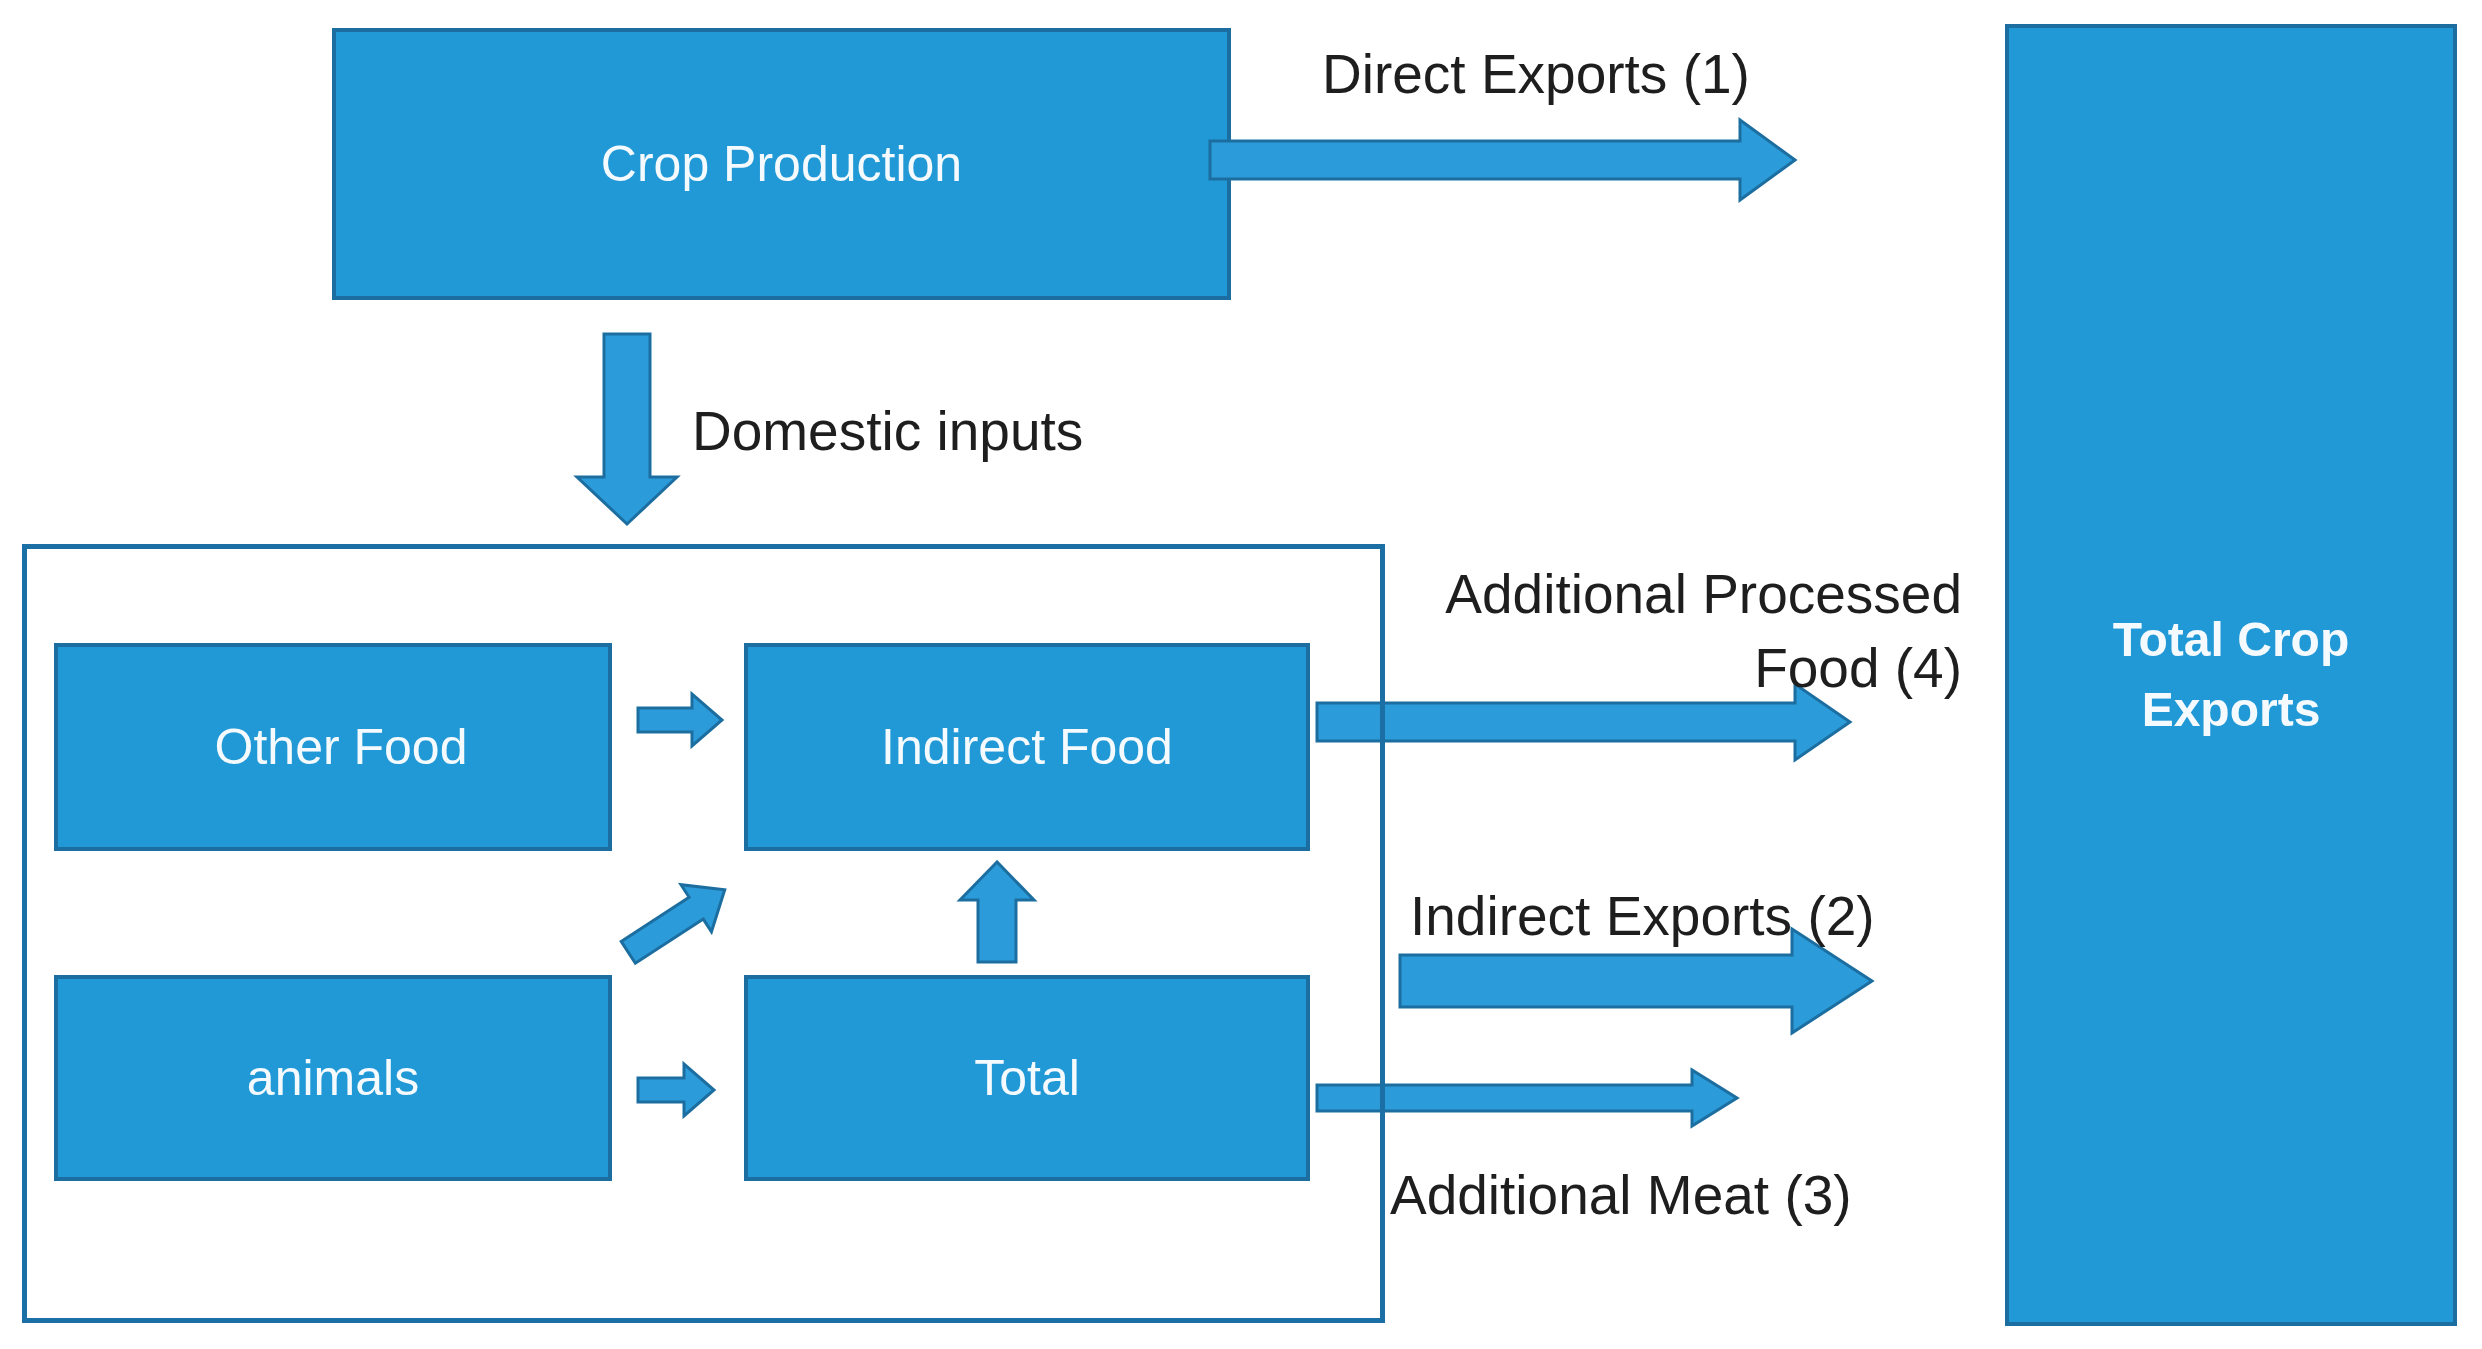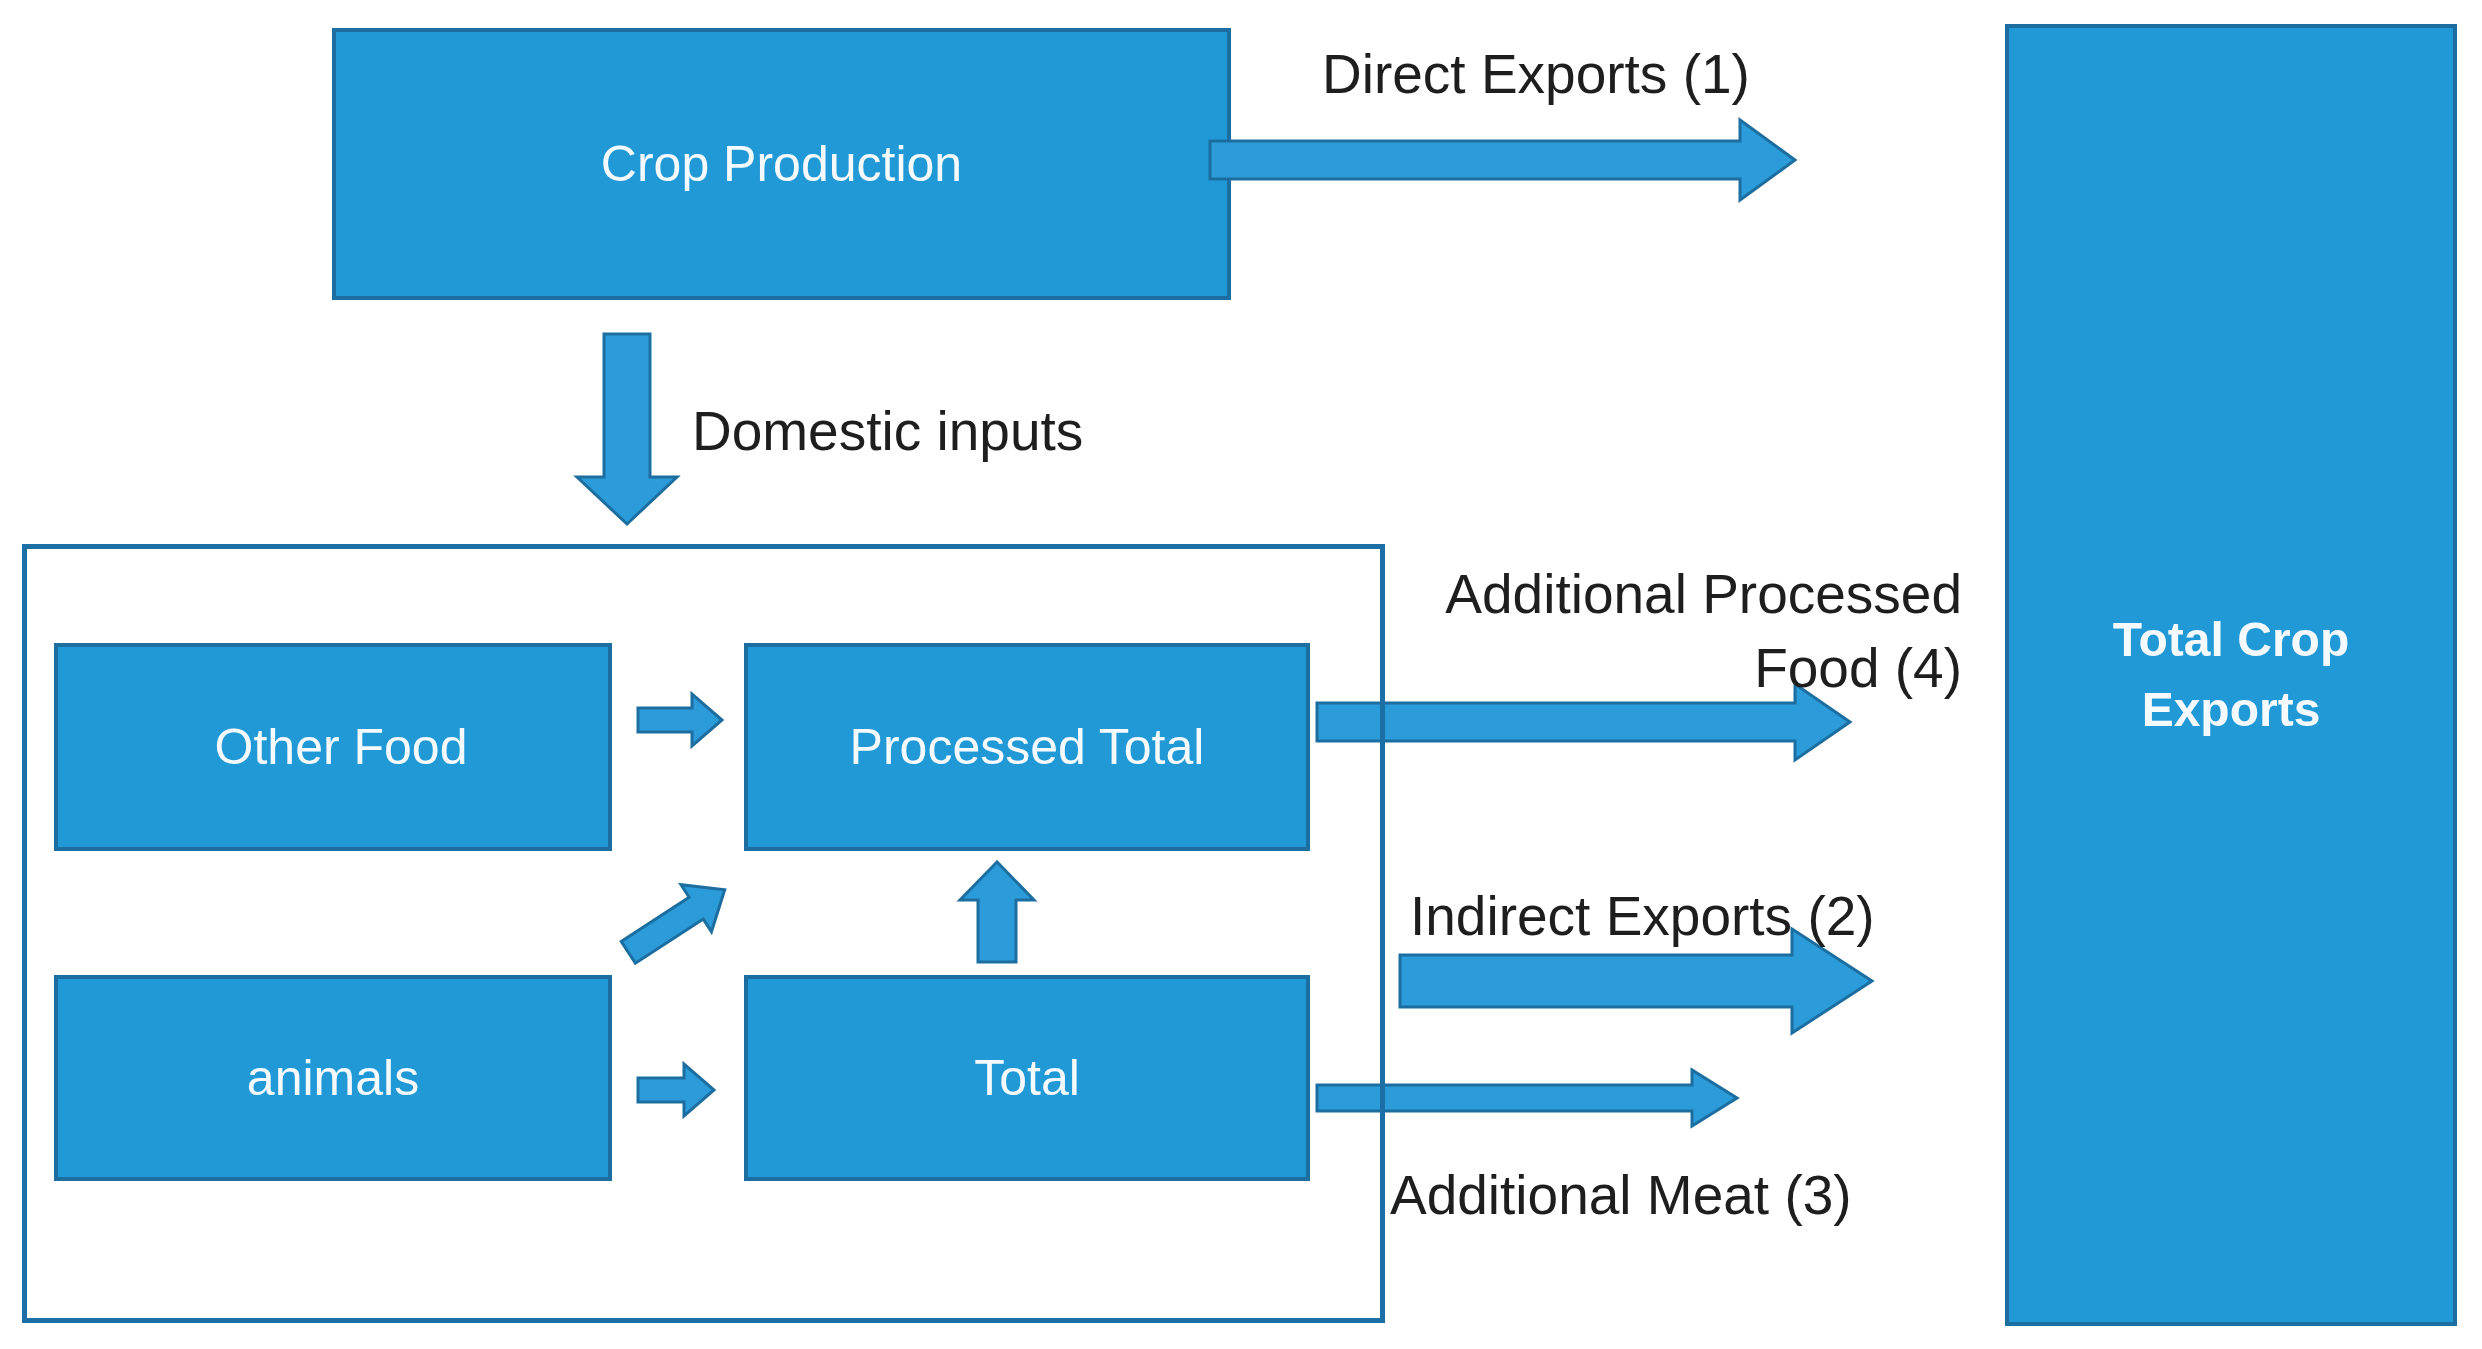--- a/index.html
+++ b/index.html
@@ -72,21 +72,21 @@
 
   <div class="annotation" style="left:692px;top:355px;margin-top:44px;">Domestic inputs</div>
 
   <div class="container-box" style="left:22px;top:544px;width:1363px;height:779px;"></div>
 
   <div class="node" style="left:54px;top:643px;width:558px;height:208px;padding-left:16px;">
     <span>Other Food</span>
   </div>
 
   <div class="node" style="left:744px;top:643px;width:566px;height:208px;">
-    <span>Processed Total</span>
+    <span>Indirect Food</span>
   </div>
 
   <div class="node" style="left:54px;top:975px;width:558px;height:206px;">
     <span>animals</span>
   </div>
 
   <div class="node" style="left:744px;top:975px;width:566px;height:206px;">
     <span>Total</span>
   </div>
 

